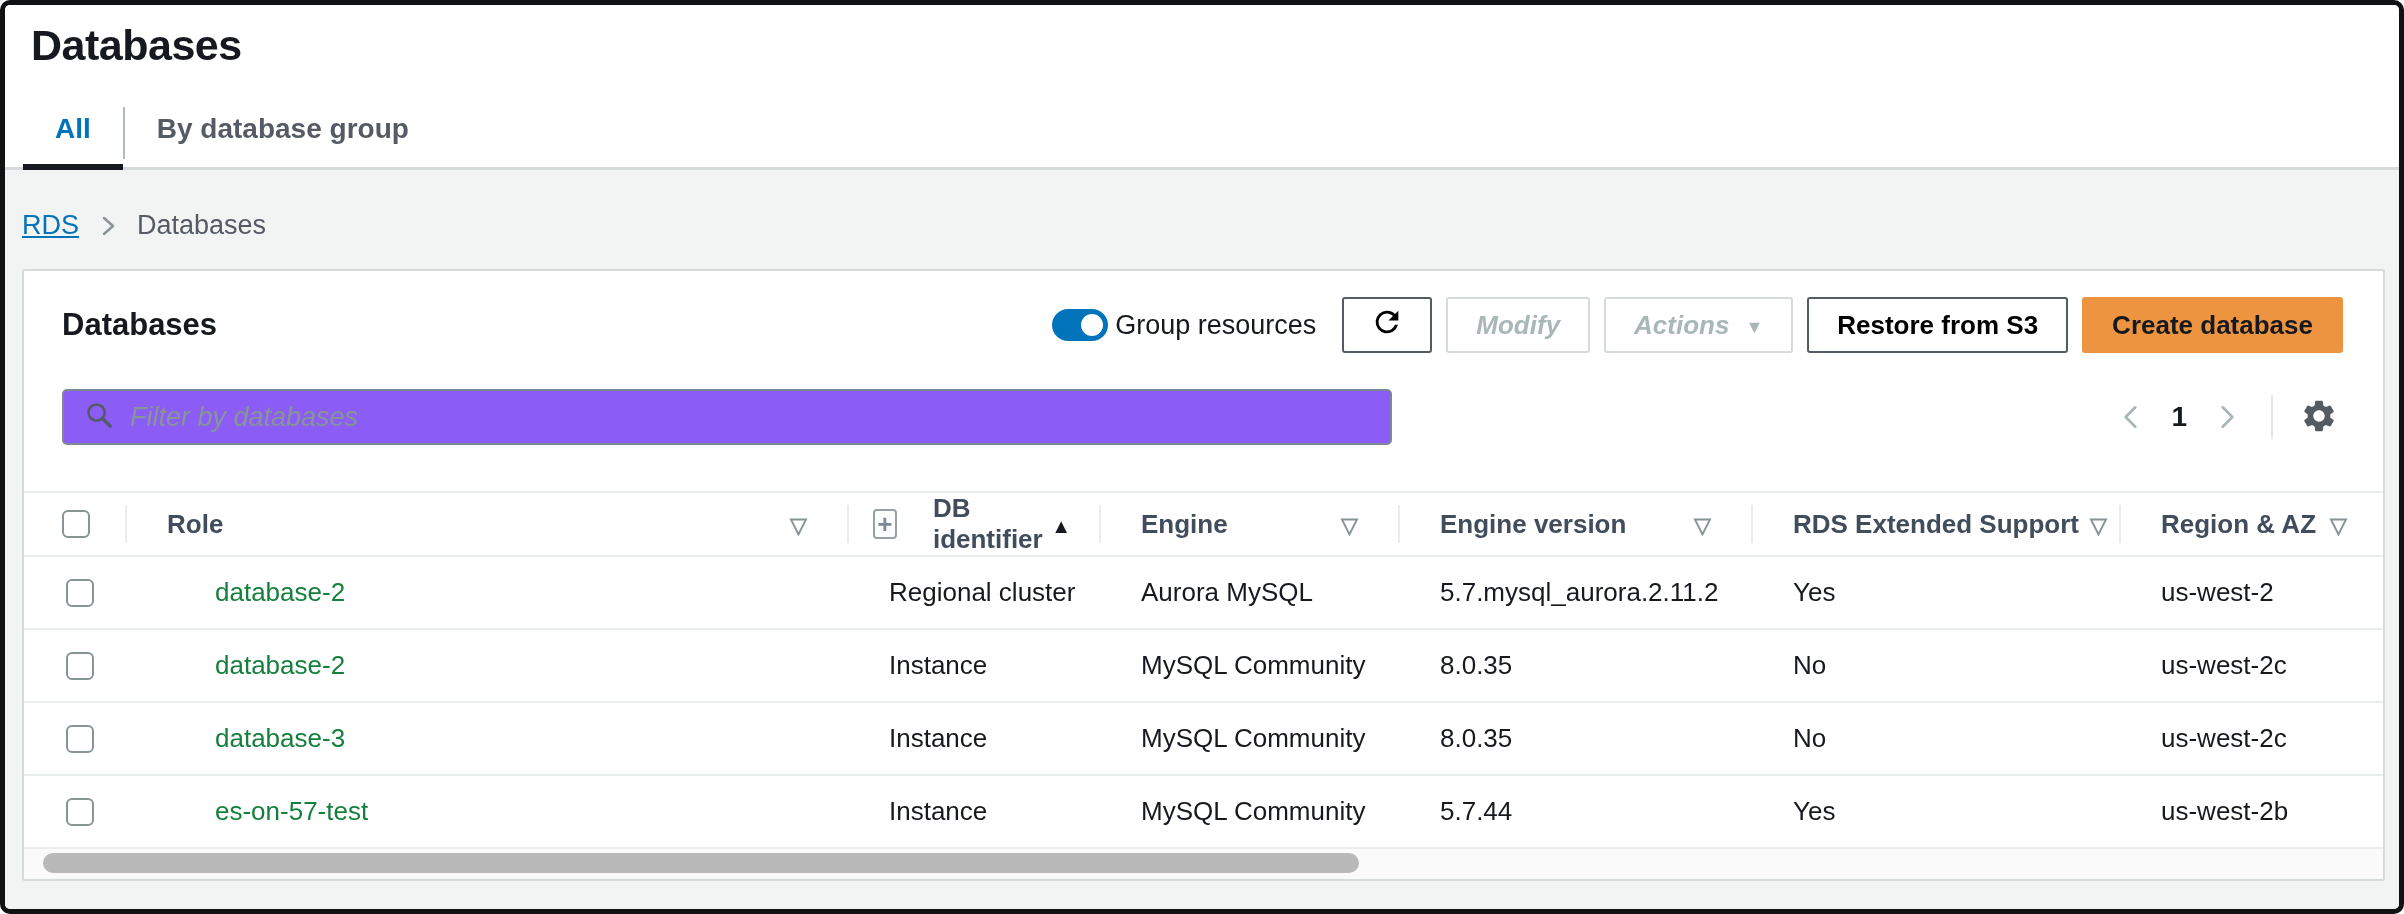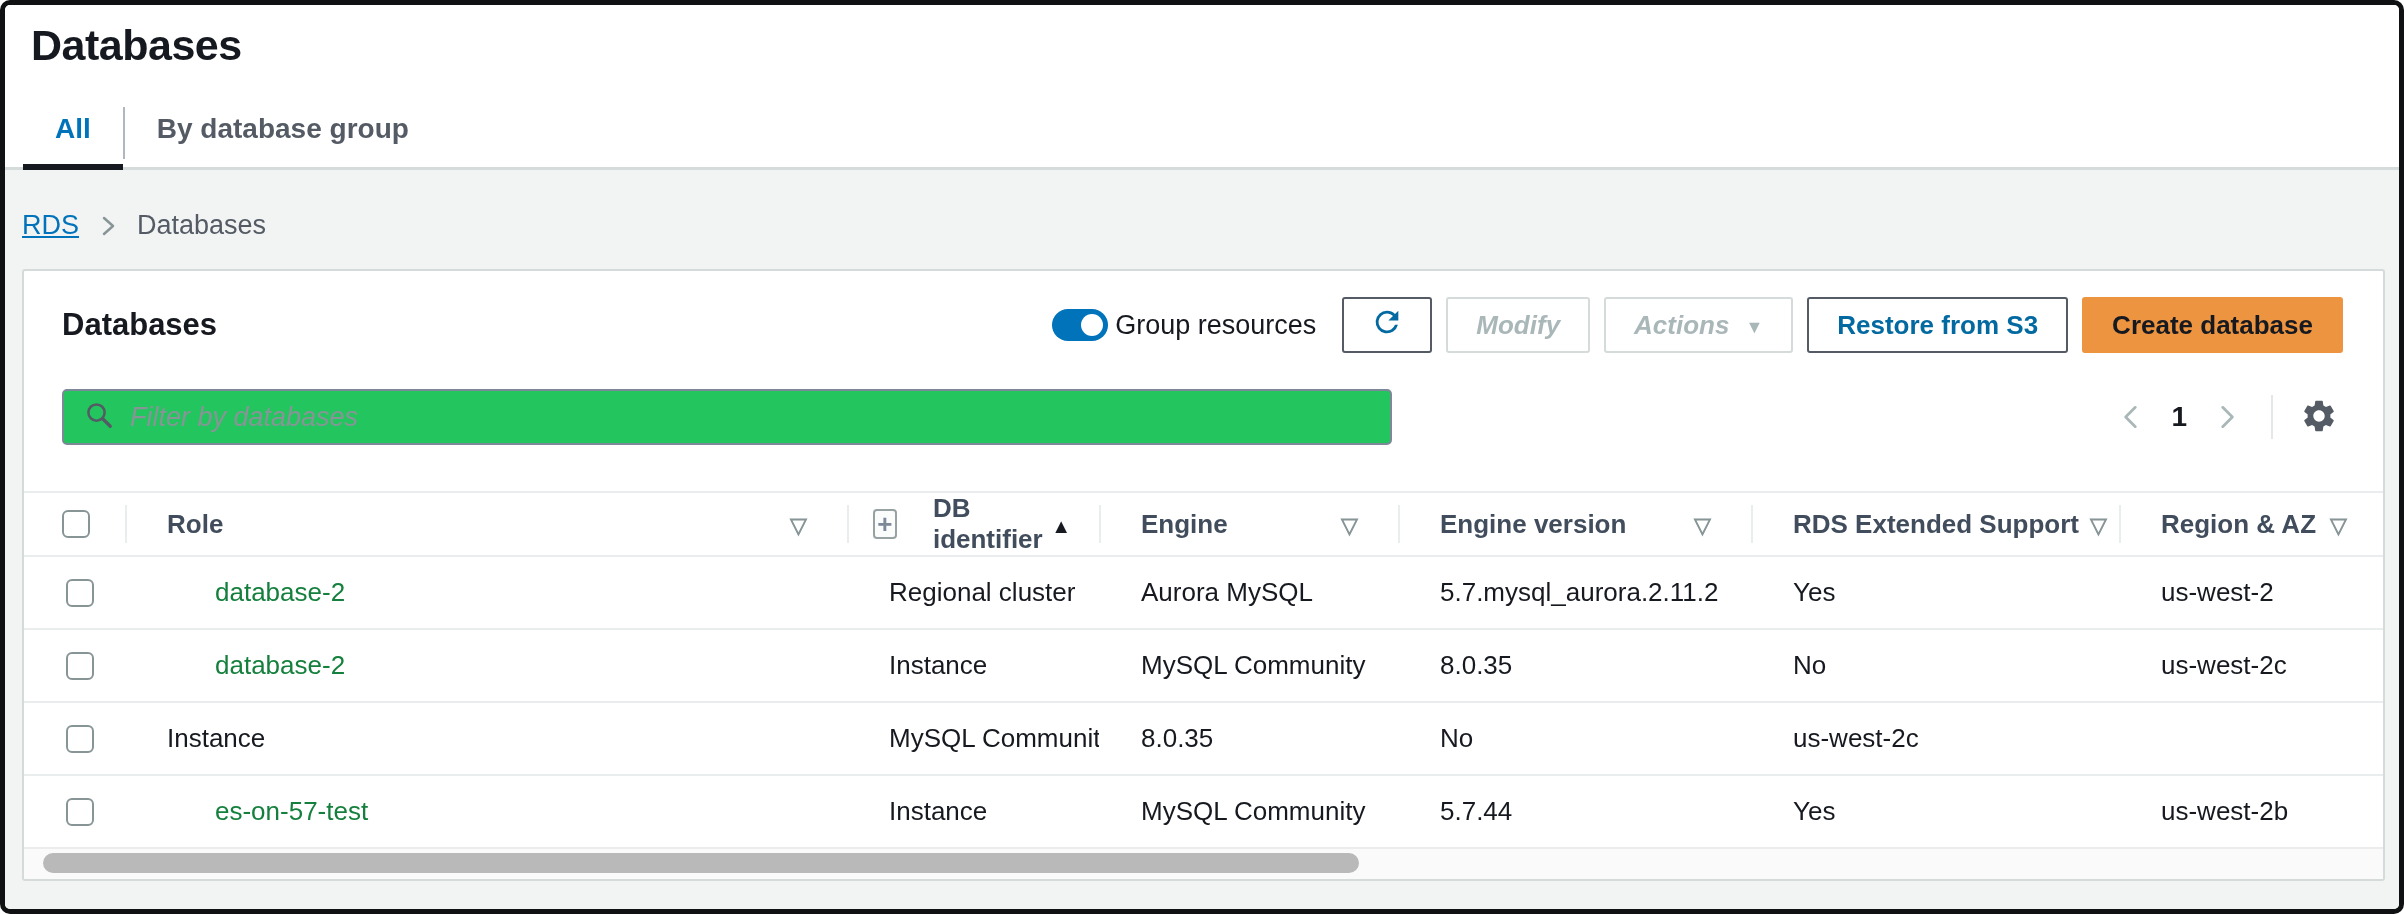--- a/index.html
+++ b/index.html
@@ -28,29 +28,29 @@
   
   .card { margin-top:28px; height:612px; background:#fff; border:2px solid #d5dbdb; border-radius:3px; position:relative; overflow:hidden; }
   .card-header { display:flex; align-items:center; justify-content:space-between; padding:26px 40px 0 38px; }
   .panel-title { margin:0; font-size:31px; font-weight:700; color:#16191f; }
   .toolbar { display:flex; align-items:center; gap:14px; }
   .toggle-group { display:flex; align-items:center; gap:7px; margin-right:12px; }
   .toggle { width:56px; height:32px; border-radius:16px; background:#0073bb; position:relative; cursor:pointer; flex:none; }
   .toggle-knob { position:absolute; top:5px; right:5px; width:22px; height:22px; border-radius:50%; background:#fff; }
   .toggle-label { font-size:27px; color:#16191f; white-space:nowrap; }
   .btn { height:56px; display:flex; align-items:center; justify-content:center; padding:0 28px; font-size:26px; font-weight:700;
-         border:2px solid #545b64; border-radius:3px; background:#fff; color:#0369a1; cursor:pointer; white-space:nowrap; font-family:inherit; }
+         border:2px solid #545b64; border-radius:3px; background:#fff; color:#000000; cursor:pointer; white-space:nowrap; font-family:inherit; }
   .btn.icon-only { width:90px; padding:0; }
   .btn.disabled { border-color:#d5dbdb; color:#aab7b8; cursor:default;font-style:italic; }
   .btn.primary { background:#ec9440; border-color:#ec9440; color:#16191f; }
   .caret-icon::before { content:"▼"; font-size:18px; margin-left:16px; position:relative; top:-1px; }
 
   
   .filter-row { display:flex; align-items:center; justify-content:space-between; padding:36px 40px 0 38px; }
-  .search-box { display:flex; align-items:center; gap:14px; width:1330px; height:56px; padding:8px 20px; background:#22c55e;
+  .search-box { display:flex; align-items:center; gap:14px; width:1330px; height:56px; padding:8px 20px; background:#8b5cf6;
                 border:2px solid #7d8998; border-radius:5px; }
   .search-box svg { flex:none; color:#545b64; }
   .search-input { flex:1; border:none; outline:none; font-size:27px; font-family:inherit; color:#16191f; background:transparent; }
   .search-input::placeholder { font-style:italic; color:#879596; }
   .pagination { display:flex; align-items:center; }
   .page-chevron { width:44px; height:44px; display:flex; align-items:center; justify-content:center; color:#aab7b8; cursor:pointer; }
   .page-num { font-size:28px; font-weight:700; color:#16191f; padding:0 18px; }
   .pag-divider { width:2px; height:44px; background:#e4e7e7; margin:0 22px; }
   .gear-btn { width:48px; height:48px; display:flex; align-items:center; justify-content:center; color:#545b64; cursor:pointer; background:none; border:none; }
 
@@ -231,20 +231,23 @@
     <div class="td">MySQL Community</div>
     <div class="td">8.0.35</div>
     <div class="td">No</div>
     <div class="td">us-west-2c</div>
   </div>
 
   <div class="trow">
     <div class="td td-check">
       <span class="checkbox"></span>
     </div>
+    <div class="td td-db">
+      <a class="db-link">database-3</a>
+    </div>
     <div class="td">Instance</div>
     <div class="td">MySQL Community</div>
     <div class="td">8.0.35</div>
     <div class="td">No</div>
     <div class="td">us-west-2c</div>
   </div>
 
   <div class="trow">
     <div class="td td-check">
       <span class="checkbox"></span>

